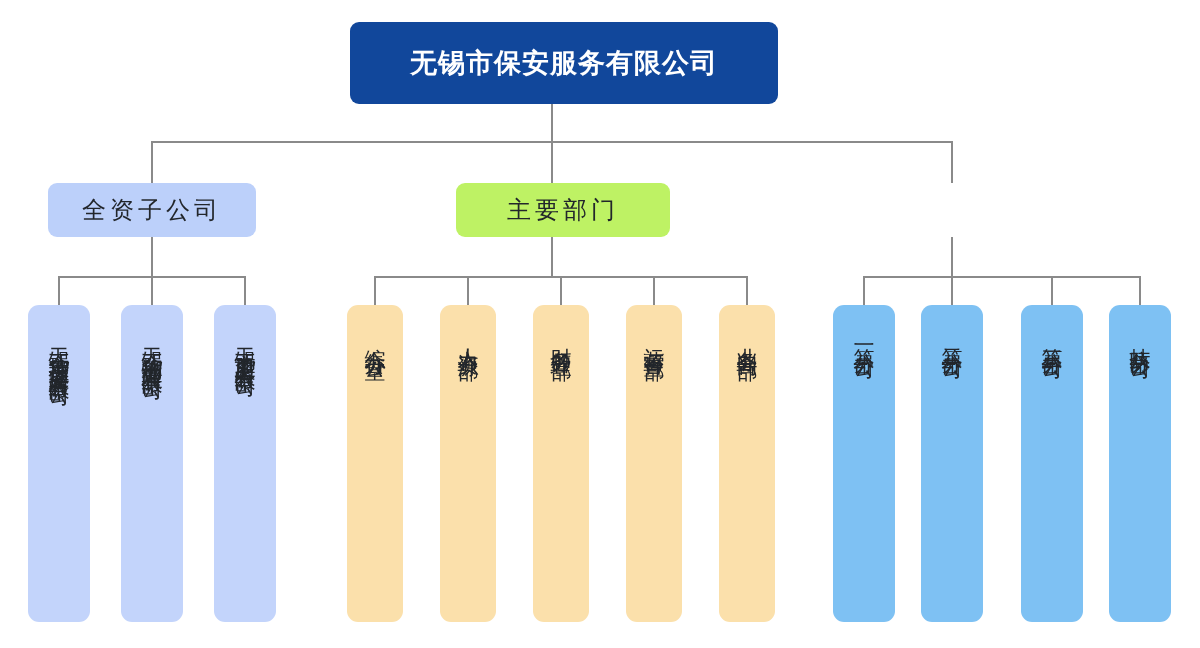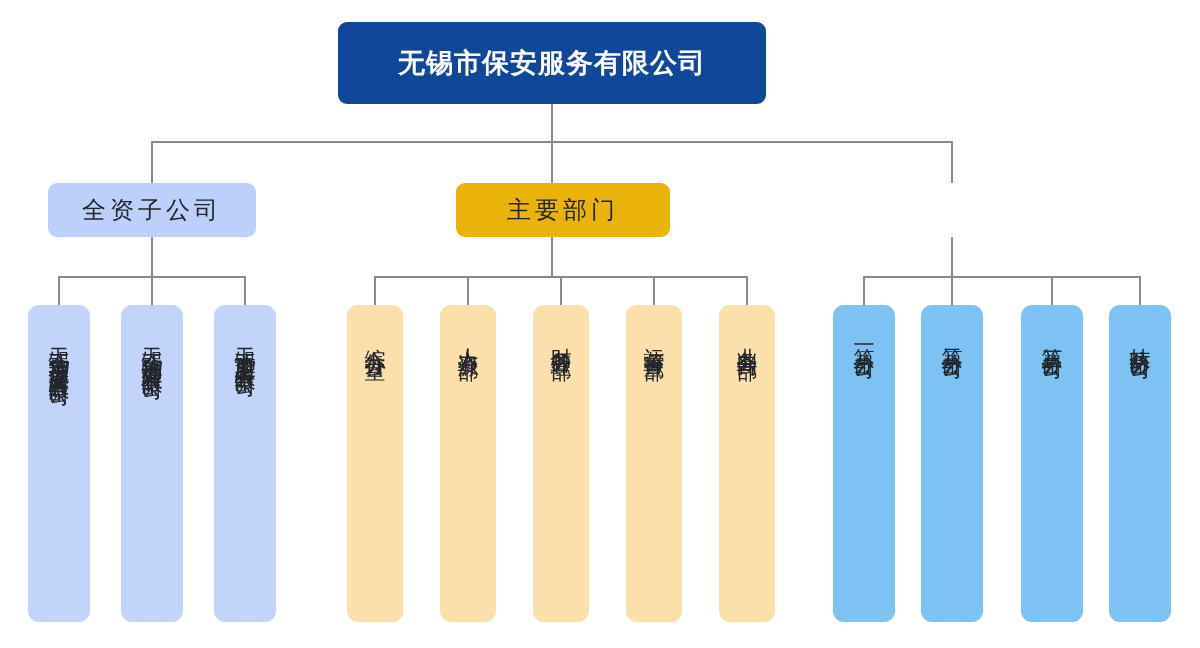--- a/index.html
+++ b/index.html
@@ -37,20 +37,21 @@
     box-sizing: border-box;
     display: flex;
     align-items: center;
     justify-content: center;
     z-index: 3;
   }
 
   .node-root {
     border-radius: 9px;
     background: #11479b;
+    margin-left: 12px;
   }
   .node-root .node-label {
     color: #ffffff;
     font-size: 27px;
     font-weight: bold;
     letter-spacing: 1px;
     line-height: 1.2;
     white-space: nowrap;
   }
 
@@ -78,21 +79,21 @@
     color: #22262b;
     font-size: 21px;
     line-height: 1.42;
     letter-spacing: 3px;
     white-space: nowrap;
   }
 
   
   .fill-periwinkle      { background: #bcd0fa; }
   .fill-periwinkle-soft { background: #c3d4fb; }
-  .fill-amber           { background: #eab308; }
+  .fill-amber           { background: #bef264; }
   .fill-amber-soft      { background: #fbe0ab; }
   .fill-sky             { background: #72bcf2; }
   .fill-sky-soft        { background: #7ec1f3; }
 </style>
 </head>
 <body>
 
 <div id="chart-root">
 
   <div class="node node-root" style="left:338px; top:22px; width:428px; height:82px;">

